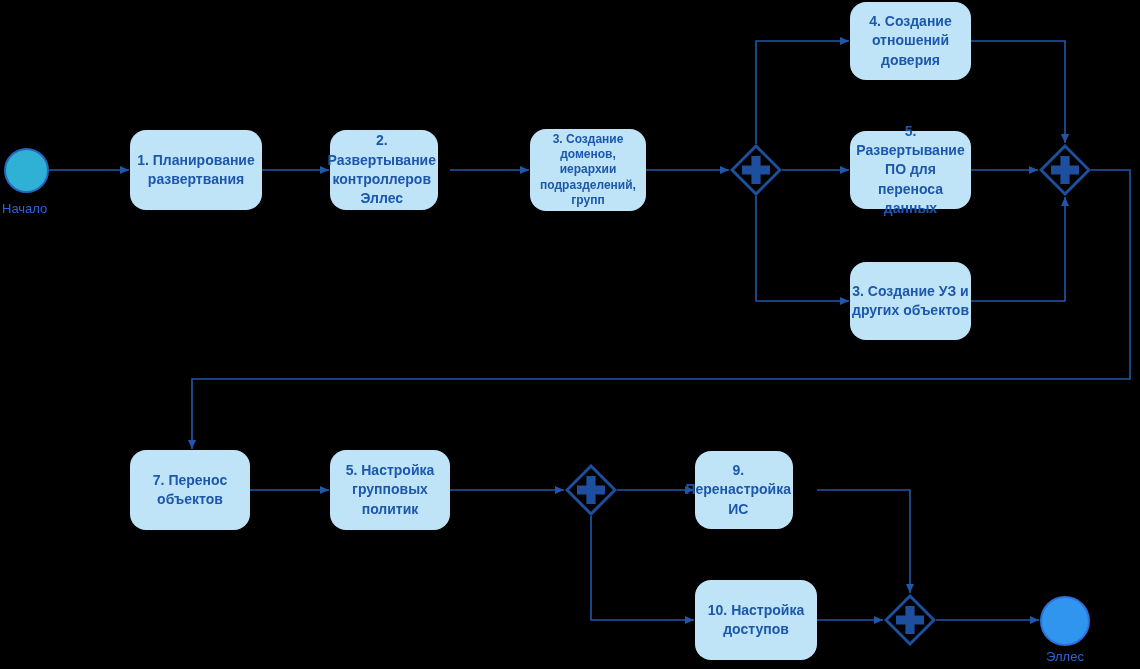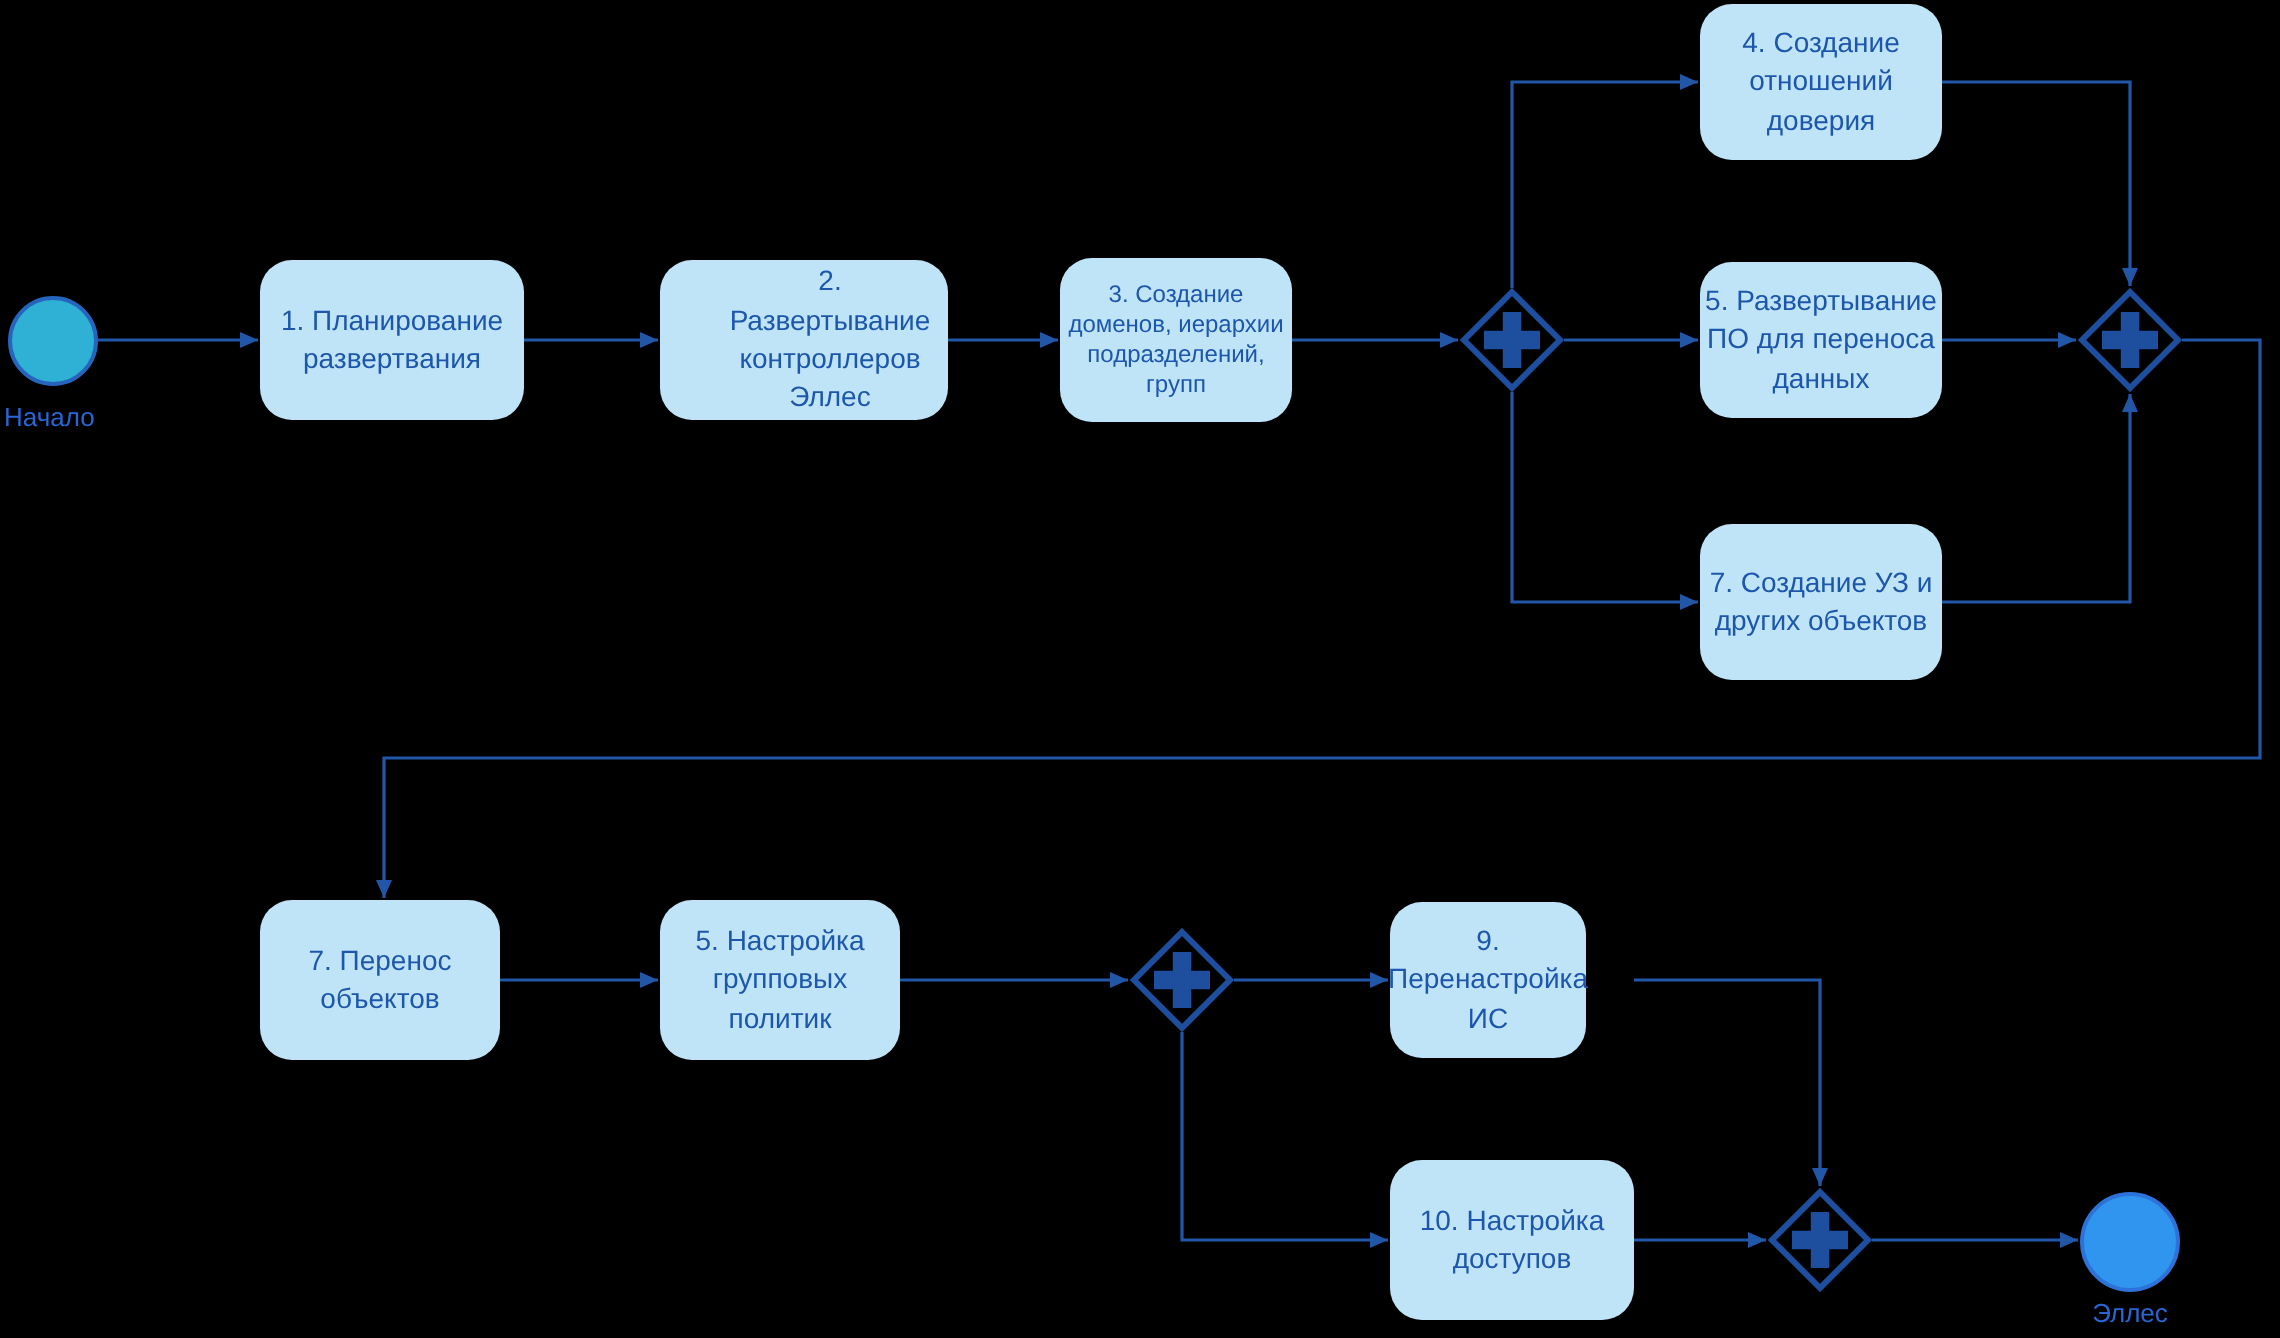--- a/index.html
+++ b/index.html
@@ -17,26 +17,26 @@
   html,body{margin:0;padding:0;background:var(--background);}
   .canvas{
     position:relative;width:1140px;height:669px;background:var(--background);
     overflow:hidden;font-family:"Liberation Sans","DejaVu Sans",sans-serif;
   }
   .edges{position:absolute;left:0;top:0;width:1140px;height:669px;}
   .edge{fill:none;stroke:var(--connector);stroke-width:1.6px;}
   .arrowhead{fill:var(--connector);}
   .task{
     position:absolute;background:var(--task-fill);color:var(--task-text);
-    border-radius:16px;display:flex;align-items:center;justify-content:center;
-    text-align:center;font-size:14px;line-height:1.38;padding:0 2px;box-sizing:border-box;
+    border-radius:16px;display:flex;align-items:center;justify-content:flex-end;
+    text-align:center;font-size:14px;line-height:1.38;padding:0 2px;box-sizing:border-box;font-weight:bold;
   }
   .task.tight{font-size:12px;line-height:1.26;}
   .n1{left:130px;top:130px;width:132px;height:80px;}
-  .n2{left:330px;top:130px;width:144px;height:80px;padding-left:28px;}
+  .n2{left:330px;top:130px;width:108px;height:80px;padding-left:28px;}
   .n3{left:530px;top:129px;width:116px;height:82px;}
   .n4{left:850px;top:2px;width:121px;height:78px;}
   .n5{left:850px;top:131px;width:121px;height:78px;}
   .n6{left:850px;top:262px;width:121px;height:78px;}
   .n7{left:130px;top:450px;width:120px;height:80px;}
   .n8{left:330px;top:450px;width:120px;height:80px;}
   .n9{left:695px;top:451px;width:98px;height:78px;}
   .n10{left:695px;top:580px;width:122px;height:80px;}
   .gateway{position:absolute;width:52px;height:52px;}
   .g1{left:730px;top:144px;}
@@ -95,21 +95,21 @@
   <div class="task n3 tight">
     <span>3. Создание доменов, иерархии подразделений, групп</span>
   </div>
   <div class="task n4">
     <span>4. Создание отношений доверия</span>
   </div>
   <div class="task n5">
     <span>5. Развертывание ПО для переноса данных</span>
   </div>
   <div class="task n6">
-    <span>7. Создание УЗ и других объектов</span>
+    <span>3. Создание УЗ и других объектов</span>
   </div>
   <div class="task n7">
     <span>7. Перенос объектов</span>
   </div>
   <div class="task n8">
     <span>5. Настройка групповых политик</span>
   </div>
   <div class="task n9">
     <span>9. Перенастройка ИС</span>
   </div>

